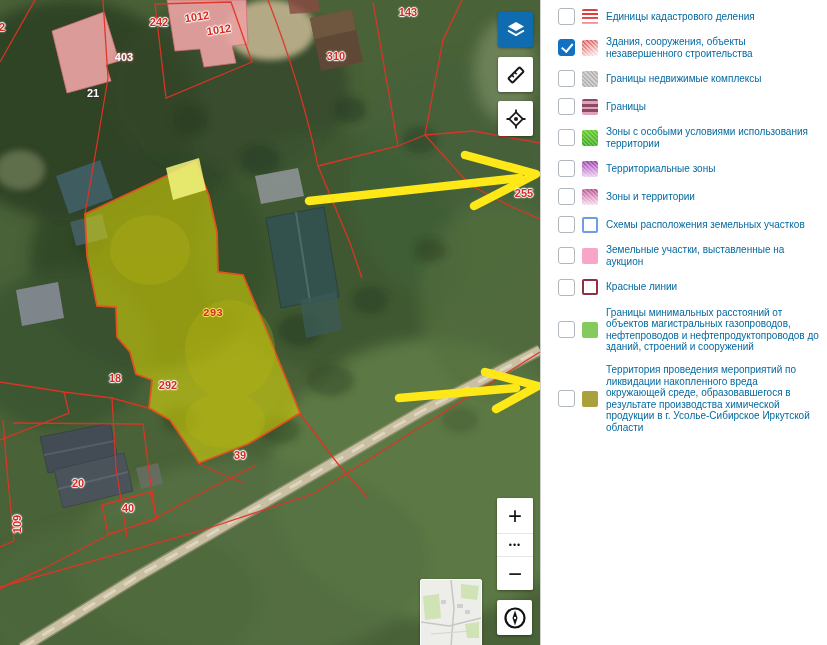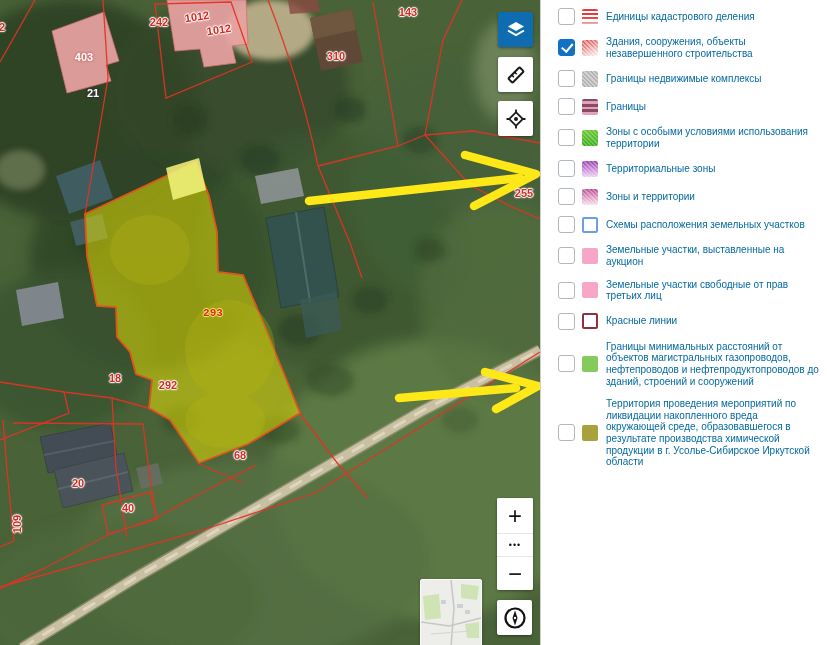--- a/index.html
+++ b/index.html
@@ -7,21 +7,21 @@
   .app{display:flex;width:827px;height:645px;}
 
   
   .map{position:relative;width:540px;height:645px;flex:0 0 auto;overflow:hidden;background:#46603a;}
   .map svg.terrain{position:absolute;left:0;top:0;}
 
   .plabel{position:absolute;font-weight:bold;font-size:11px;line-height:1;transform:translate(-50%,-50%);white-space:nowrap;pointer-events:none;}
   .plabel[data-style="red"]{color:#d42a20;text-shadow:-1px 0 1px #fff,1px 0 1px #fff,0 -1px 1px #fff,0 1px 1px #fff,0 0 3px #fff;}
   .plabel[data-style="white"]{color:#fff;text-shadow:-1px 0 1px #333,1px 0 1px #333,0 -1px 1px #333,0 1px 1px #333;}
   .plabel[data-style="on-yellow"]{color:#d42a20;text-shadow:-1px 0 1px #ffec6a,1px 0 1px #ffec6a,0 -1px 1px #ffec6a,0 1px 1px #ffec6a;font-family:Liberation Mono, monospace;}
-  .plabel[data-style="pink"]{color:#fff;text-shadow:0 0 2px #c86a6a,0 0 3px #c86a6a;}
+  .plabel[data-style="pink"]{color:#fff;text-shadow:0 0 2px #c86a6a,0 0 3px #c86a6a;margin-left:40px;}
 
   .mbtn{position:absolute;width:35px;height:35px;background:#fff;border:none;border-radius:2px;
         box-shadow:0 1px 3px rgba(0,0,0,.4);display:flex;align-items:center;justify-content:center;
         padding:0;cursor:pointer;}
   .mbtn.blue{background:#0f6cb0;}
   .zoomgroup{position:absolute;left:497px;top:498px;width:36px;background:#fff;border-radius:2px;
         box-shadow:0 1px 3px rgba(0,0,0,.4);display:flex;flex-direction:column;overflow:hidden;}
   .zoomgroup .zbtn{border:none;background:#fff;cursor:pointer;font-family:"Liberation Sans",sans-serif;
         color:#111;display:flex;align-items:center;justify-content:center;padding:0;}
   .zbtn.zin{height:35px;font-size:24px;font-weight:400;}
@@ -191,21 +191,21 @@
         <span class="plabel" data-style="white" style="left: 93px; top: 93px;">21</span>
         <span class="plabel" data-style="red" style="left: 159px; top: 22px;">242</span>
         <span class="plabel" data-style="red" style="left: 197px; top: 17px; transform: translate(-50%, -50%) rotate(-8deg);">1012</span>
         <span class="plabel" data-style="red" style="left: 219px; top: 30px; transform: translate(-50%, -50%) rotate(-8deg);">1012</span>
         <span class="plabel" data-style="red" style="left: 336px; top: 56px;">310</span>
         <span class="plabel" data-style="red" style="left: 392px; top: 12px; margin-left: 16px;">143</span>
         <span class="plabel" data-style="red" style="left: 524px; top: 193px;">255</span>
         <span class="plabel" data-style="on-yellow" style="left: 213px; top: 313px;">293</span>
         <span class="plabel" data-style="red" style="left: 115px; top: 378px;">18</span>
         <span class="plabel" data-style="red" style="left: 168px; top: 385px;">292</span>
-        <span class="plabel" data-style="red" style="left: 240px; top: 455px;">68</span>
+        <span class="plabel" data-style="red" style="left: 240px; top: 455px;">39</span>
         <span class="plabel" data-style="red" style="left: 78px; top: 483px;">20</span>
         <span class="plabel" data-style="red" style="left: 128px; top: 508px;">40</span>
         <span class="plabel" data-style="red" style="left: 17px; top: 524px; transform: translate(-50%, -50%) rotate(-90deg);">109</span>
       </div>
 
     <button class="mbtn blue" style="left:498px;top:12px;">
       <svg width="22" height="22" viewBox="0 0 22 22">
         <polygon points="11,3 19,7.5 11,12 3,7.5" fill="#fff"></polygon>
         <polyline points="3,11.5 11,16 19,11.5" fill="none" stroke="#fff" stroke-width="2"></polyline>
       </svg>
@@ -301,25 +301,20 @@
           <span class="swatch" data-swatch="outline-blue"></span>
           <span class="lab">Схемы расположения земельных участков</span>
         </div>
         <div class="legend-row">
           <span class="cb" data-checked="false"></span>
           <span class="swatch" data-swatch="solid-pink"></span>
           <span class="lab">Земельные участки, выставленные на аукцион</span>
         </div>
         <div class="legend-row">
           <span class="cb" data-checked="false"></span>
-          <span class="swatch" data-swatch="solid-pink"></span>
-          <span class="lab">Земельные участки свободные от прав третьих лиц</span>
-        </div>
-        <div class="legend-row">
-          <span class="cb" data-checked="false"></span>
           <span class="swatch" data-swatch="outline-darkred"></span>
           <span class="lab">Красные линии</span>
         </div>
         <div class="legend-row">
           <span class="cb" data-checked="false"></span>
           <span class="swatch" data-swatch="solid-lightgreen"></span>
           <span class="lab">Границы минимальных расстояний от объектов магистральных газопроводов, нефтепроводов и нефтепродуктопроводов до зданий, строений и сооружений</span>
         </div>
         <div class="legend-row">
           <span class="cb" data-checked="false"></span>

